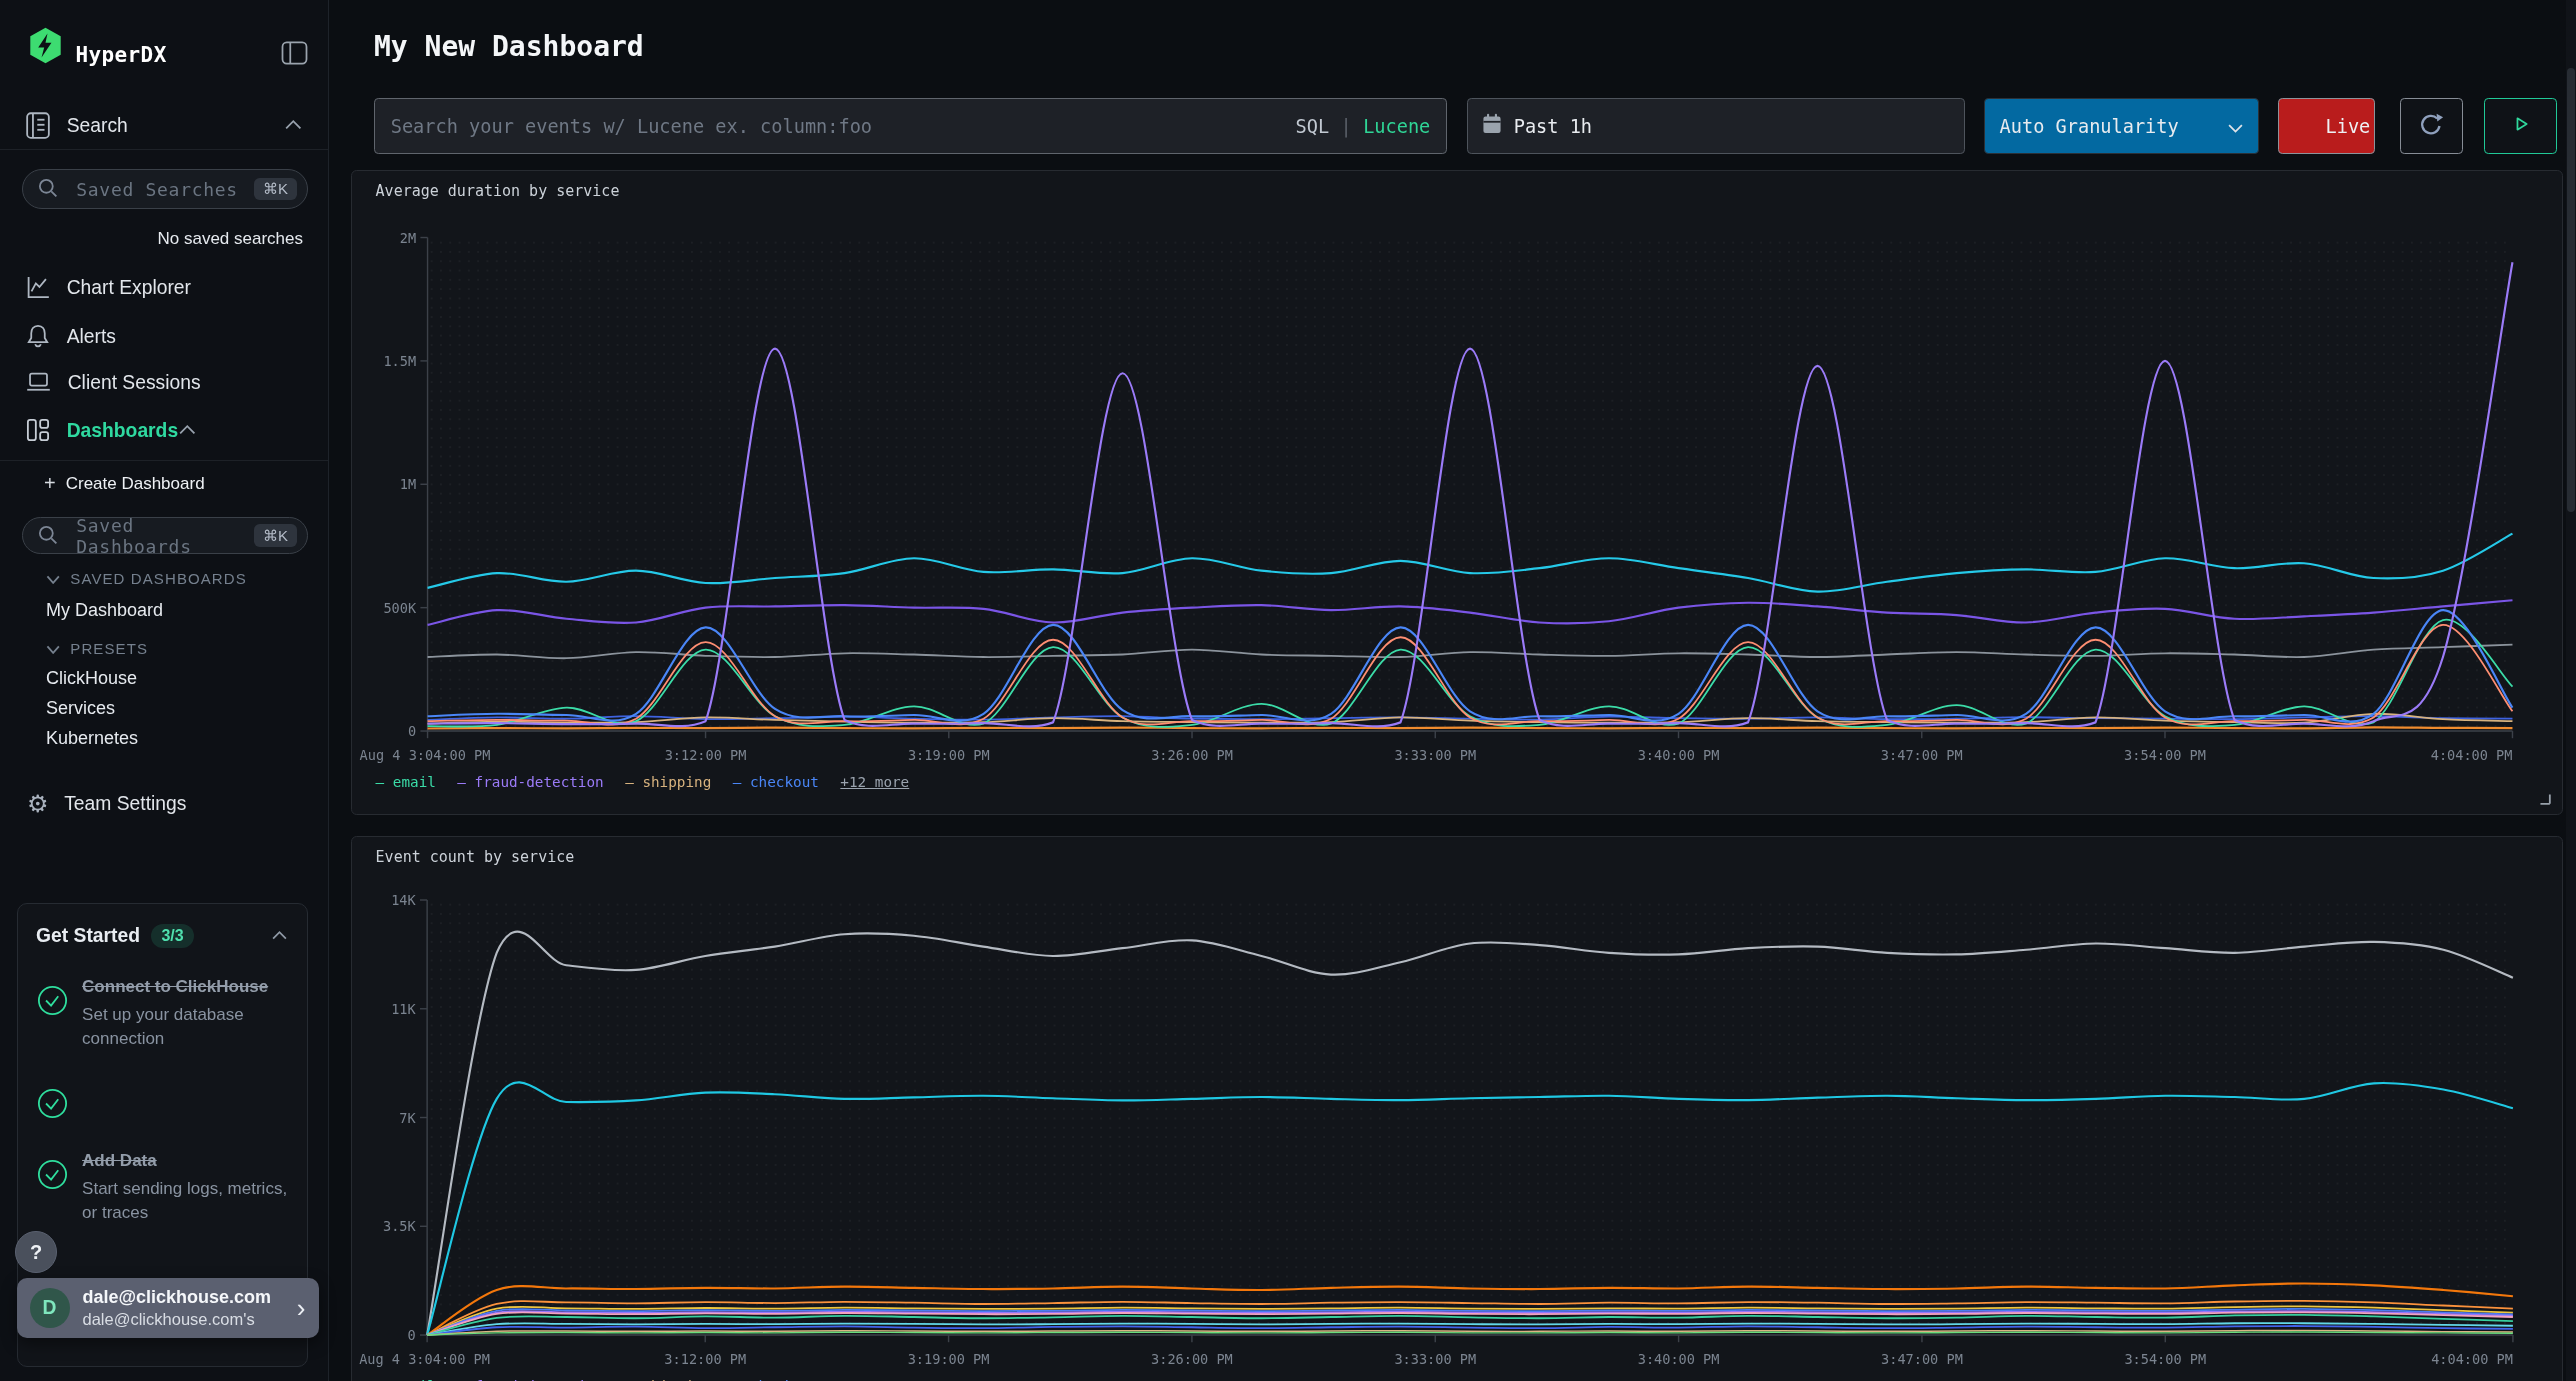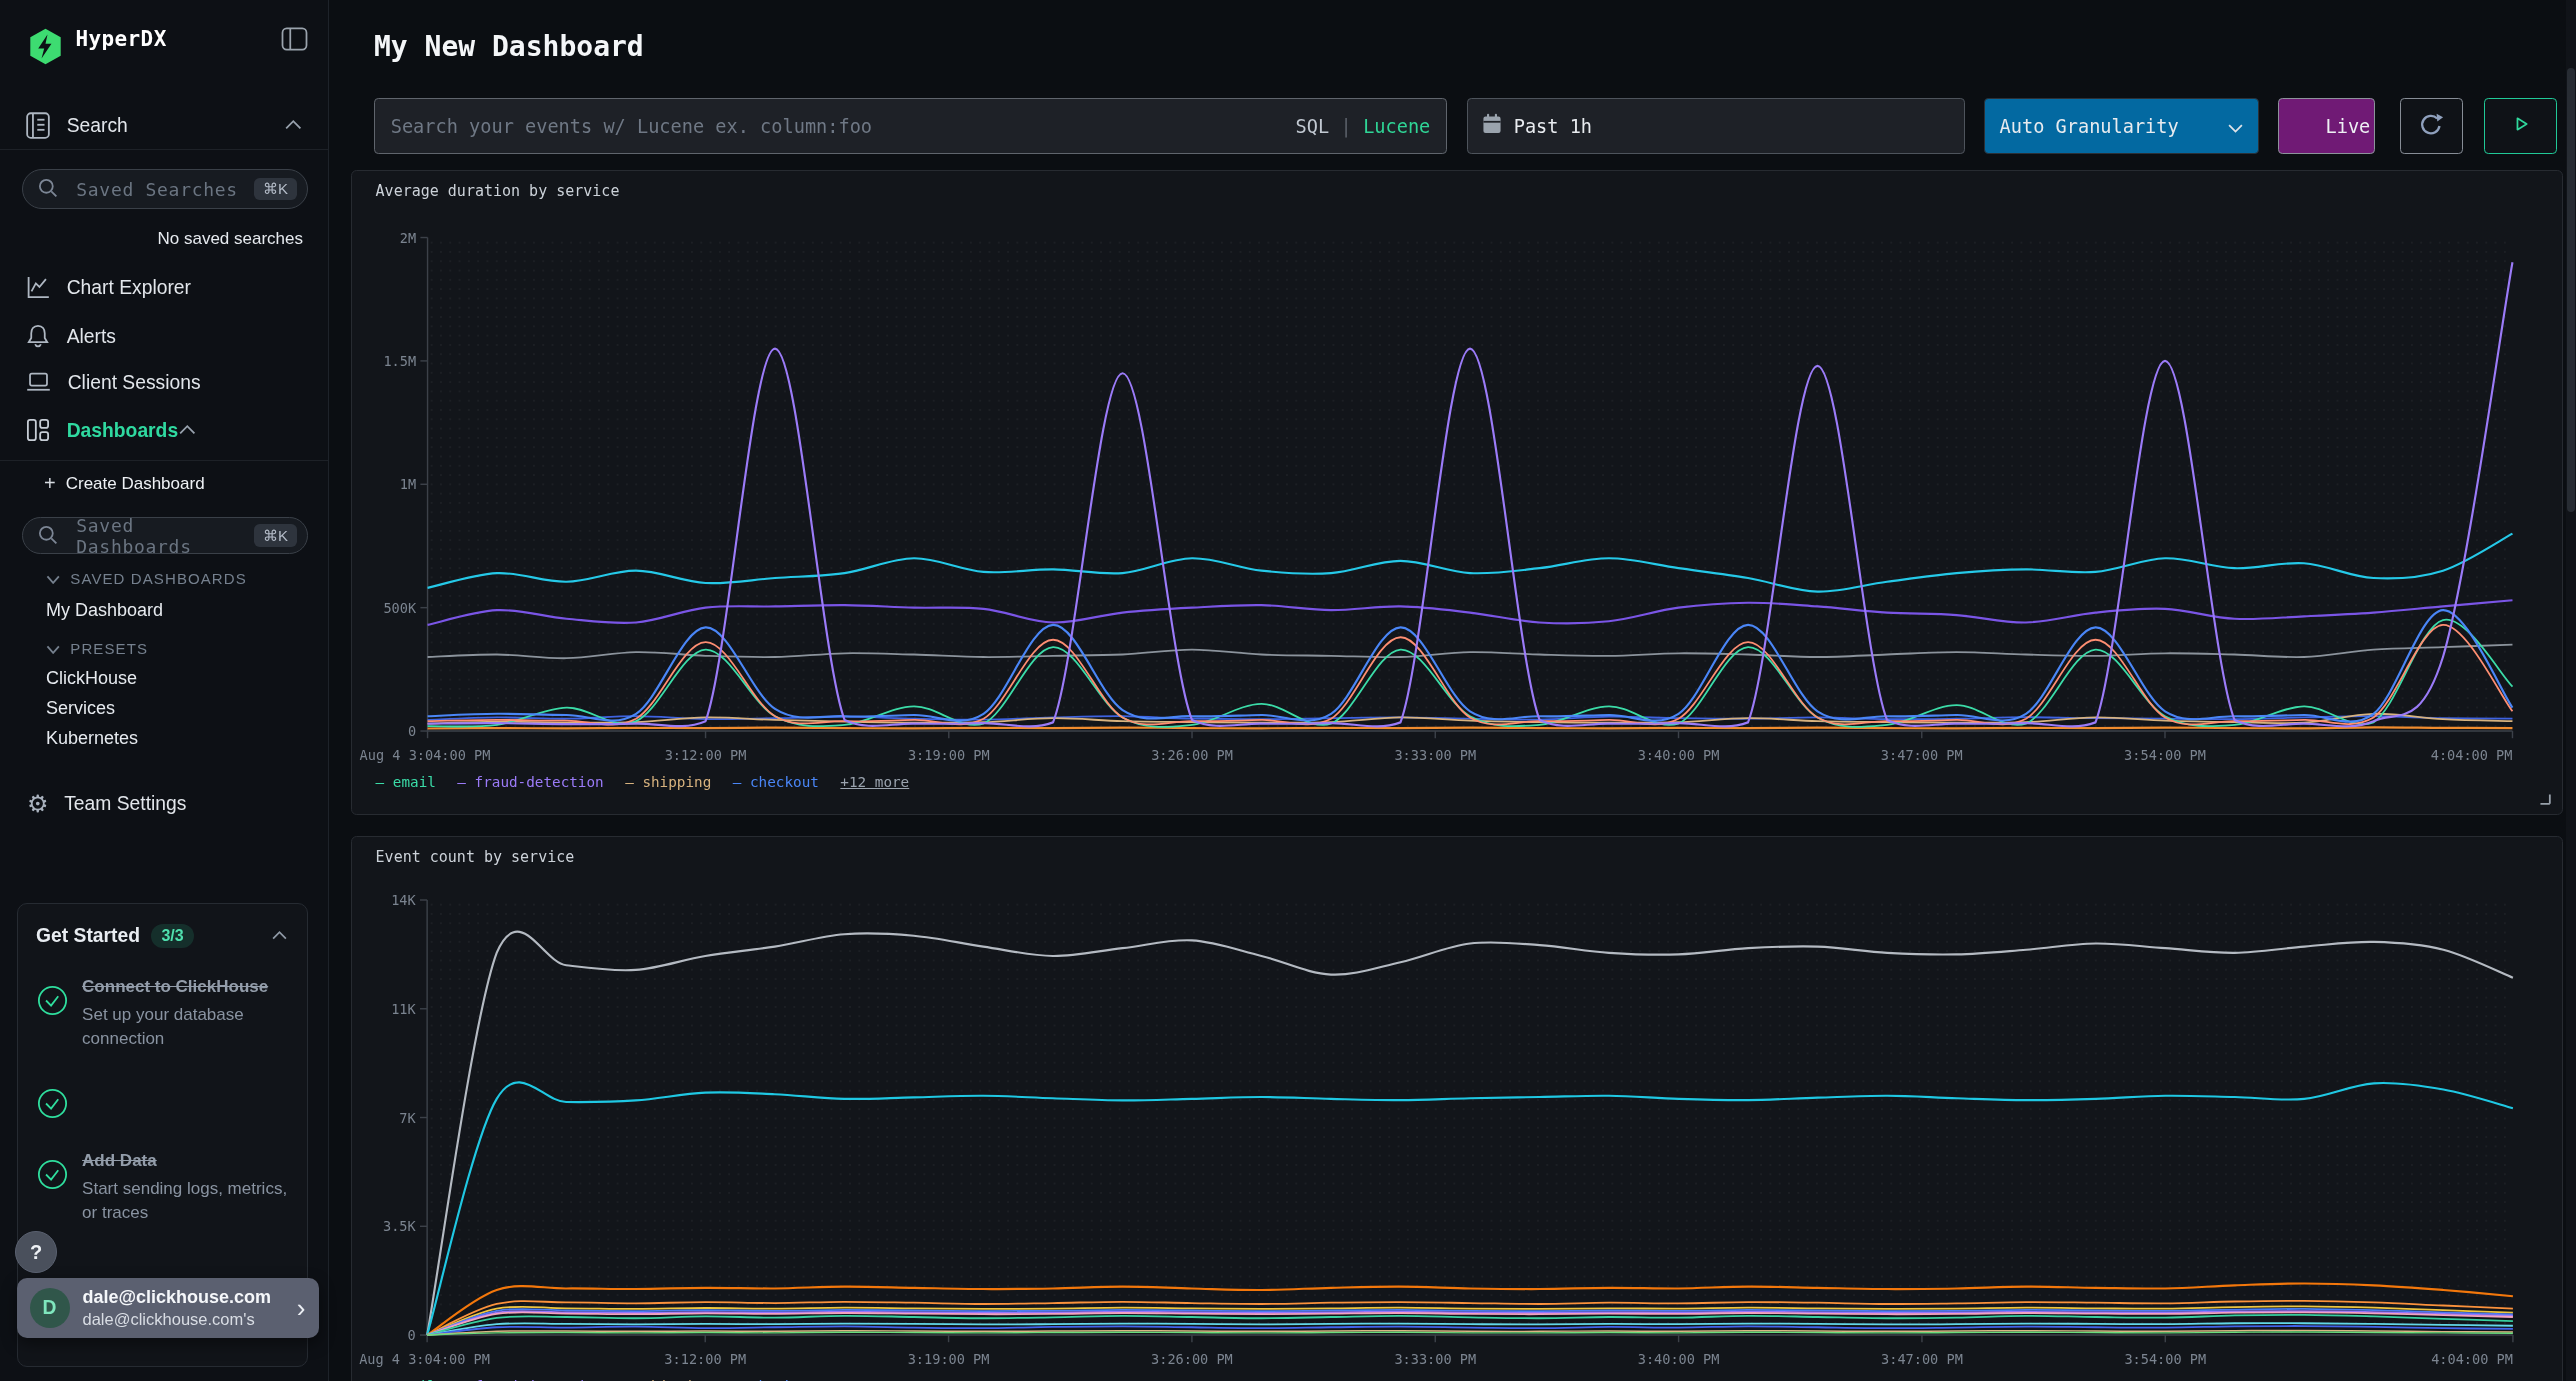--- a/index.html
+++ b/index.html
@@ -3,21 +3,21 @@
 <meta charset="utf-8">
 <style>
   * { margin:0; padding:0; box-sizing:border-box; }
   html,body { background:#0b0e12; }
   body { width:2576px; height:1381px; position:relative; overflow:hidden;
          font-family:"Liberation Sans", sans-serif; color:#e3e7ec; }
 
   
   .sidebar { position:absolute; left:0; top:0; width:329px; height:1381px;
              background:#0d1015; border-right:0.7px solid #1e232a; z-index:2; }
-  .logo-row { position:absolute; left:27px; top:27px; right:20px; height:40px; display:flex; align-items:flex-start; }
+  .logo-row { position:absolute; left:27px; top:27px; right:20px; height:40px; display:flex; align-items:flex-end; }
   .logo-text { font-family:"DejaVu Sans Mono", monospace; font-weight:bold; font-size:21px; color:#ffffff; margin-left:11.4px; letter-spacing:0.4px; }
   .panel-toggle { margin-left:auto; cursor:pointer; }
   .srow { position:absolute; left:25px; right:25px; height:34px; display:flex; align-items:center; }
   .srow .lbl { font-size:19.3px; color:#e2e6eb; margin-left:15.7px; }
   .srow .chev { margin-left:auto; }
   .divider { position:absolute; left:0; right:0; height:0.7px; background:#1d2127; }
   .pill { position:absolute; left:21.5px; width:286px; border-radius:715px; background:#171b21;
           border:1.1px solid #3a4048; display:flex; align-items:center; padding:0 10px 0 14.3px; }
   .pill .ph { font-family:"DejaVu Sans Mono", monospace; font-size:18px; color:#6b7582; margin-left:18px; letter-spacing:0.7px; }
   .kbd { margin-left:auto; background:#2e343d; border-radius:5.7px; padding:2.1px 8.6px; font-size:15px; color:#b4bcc8; }
@@ -65,21 +65,21 @@
             font-family:"DejaVu Sans Mono", monospace; font-size:18.6px; }
   .tb-search { width:1073px; background:#1e2127; border:1.4px solid #60656d; padding:0 15.7px; }
   .tb-search .ph { color:#6f7885; }
   .tb-modes { margin-left:auto; display:flex; gap:11.4px; }
   .tb-sql { color:#c2c9d2; cursor:pointer; }
   .tb-div { color:#5b616a; }
   .tb-lucene { color:#2fd596; cursor:pointer; }
   .tb-time { width:498px; margin-left:20px; background:#1e2127; border:1.4px solid #4e545c; padding:0 14.3px; gap:11.4px; color:#e8ebef; cursor:pointer; }
   .tb-gran { width:275px; margin-left:19.3px; background:#0369a1; border:1.4px solid #2b3037; padding:0 14.3px; color:#e8ebef; cursor:pointer; }
   .tb-gran .chev { margin-left:auto; }
-  .tb-live { width:97px; margin-left:18.6px; background:#701a75; border:1.4px solid #8d939b; justify-content:center; color:#eef1f4; cursor:pointer;padding-left:43px; }
+  .tb-live { width:97px; margin-left:18.6px; background:#b91c1c; border:1.4px solid #8d939b; justify-content:center; color:#eef1f4; cursor:pointer;padding-left:43px; }
   .tb-refresh { width:63px; margin-left:25px; background:#0f1217; border:1.4px solid #878d96; justify-content:center; cursor:pointer; }
   .tb-play { width:73px; margin-left:21.5px; background:#0f1217; border:1.4px solid #20c997; justify-content:center; cursor:pointer; }
 
   .panel { position:absolute; left:351px; width:2212px; background:#12151a;
            border:0.7px solid #272b31; border-radius:5.7px; }
   .panel-title { position:absolute; left:23.6px; top:11.4px; font-family:"DejaVu Sans Mono", monospace;
                  font-size:15px; color:#ccd2d9; }
   .plot-dots { position:absolute; background-image:radial-gradient(rgba(255,255,255,.045) 0.9px, transparent 0.9px);
                background-size:9.3px 9.3px; pointer-events:none; }
   svg.chart { position:absolute; left:0; top:0; }

